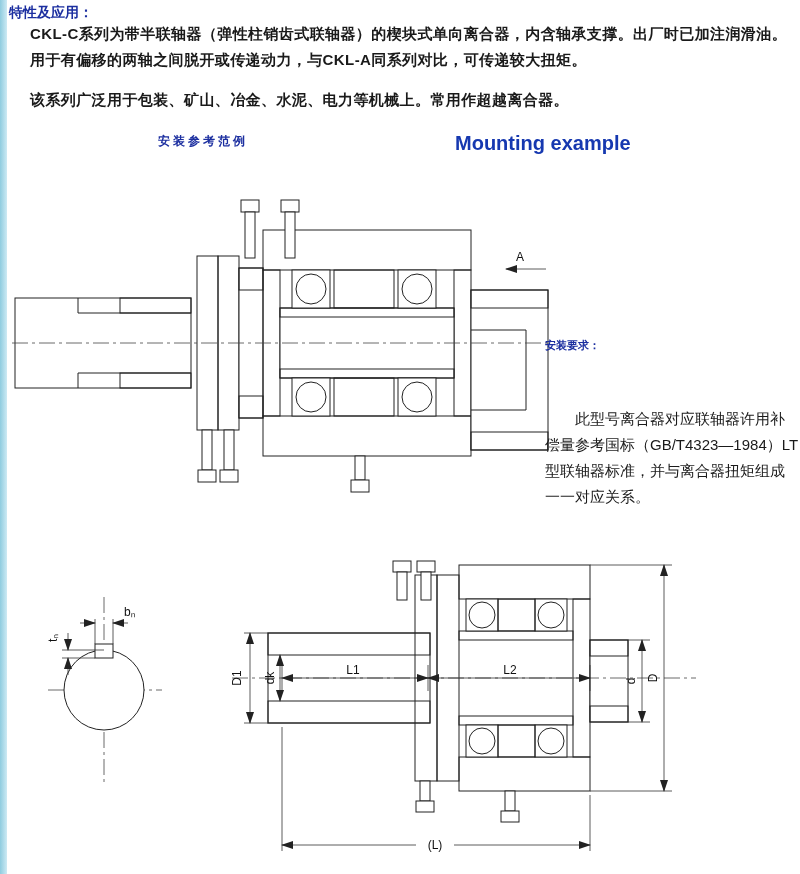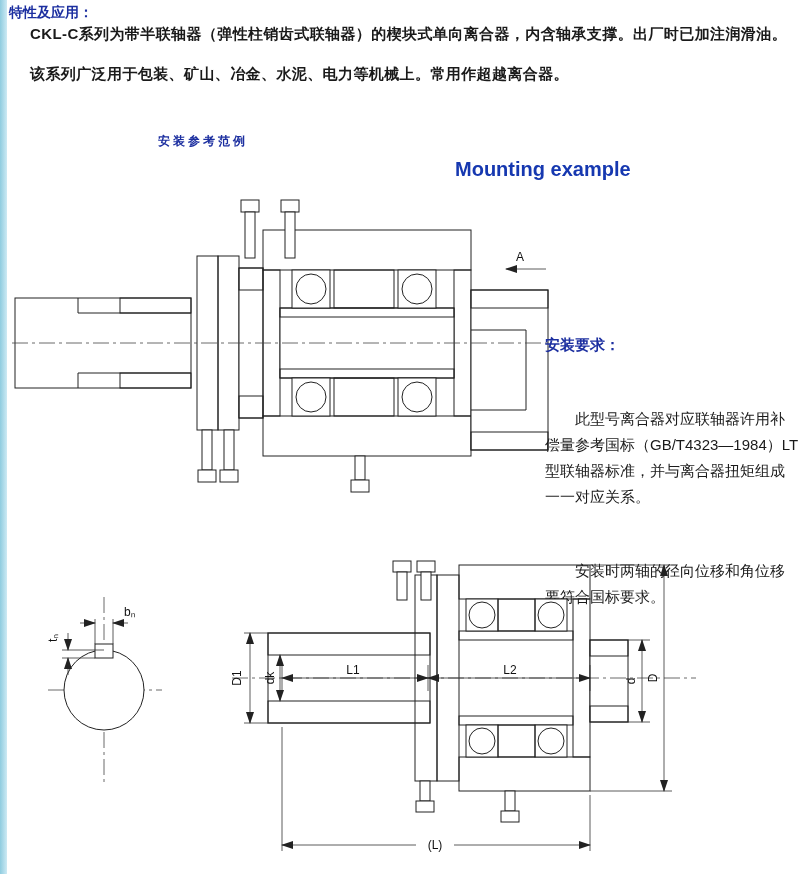--- a/index.html
+++ b/index.html
@@ -9,30 +9,30 @@
 
   .edge-strip { position: absolute; left: 0; top: 0; width: 7px; height: 874px;
     background: linear-gradient(to right, #8fccdf, #cdeaf4); }
 
   .intro-heading { position: absolute; left: 9px; top: 4px; font-size: 14px; font-weight: bold;
     color: #1c2fa0; white-space: nowrap; text-align: right; }
   .intro-line { position: absolute; left: 30px; font-size: 15px; color: #1a1a1a;
     letter-spacing: 0.4px; white-space: nowrap; font-weight: bold; }
   .intro-line.l1 { top: 25px; }
   .intro-line.l2 { top: 51px; }
-  .intro-line.l3 { top: 65px; }
+  .intro-line.l3 { top: 91px; }
 
   .heading-cn { position: absolute; left: 158px; top: 133px; font-size: 12px; font-weight: bold;
     color: #1c2fa0; letter-spacing: 3px; white-space: nowrap; }
   .heading-en { position: absolute; left: 455px; top: 132px; font-size: 20px; font-weight: bold;
-    color: #1638b0; white-space: nowrap; margin-top: 26px; }
+    color: #1638b0; white-space: nowrap; }
 
   .install { position: absolute; left: 545px; top: 332px; width: 254px;
     font-size: 15px; line-height: 26px; color: #1a1a1a; }
-  .install-title { color: #1c2fa0; font-weight: bold; font-size: 15px; margin-bottom: 13px; }
+  .install-title { color: #1c2fa0; font-weight: bold; font-size: 11px; margin-bottom: 13px; }
   .install p { text-indent: 2em; margin-top: 48px; }
 
   svg { position: absolute; display: block; }
   #drawing1 { left: 0; top: 170px; }
   #drawing2 { left: 0; top: 545px; }
 
   .ln { stroke: #222222; stroke-width: 1; fill: none; }
   .cl { stroke: #444444; stroke-width: 0.8; fill: none; stroke-dasharray: 16 4 3 4; }
   .solid { fill: #ffffff; stroke: #222222; stroke-width: 1; }
   .dimln { stroke: #333333; stroke-width: 0.8; fill: none; }
@@ -40,20 +40,21 @@
 </style>
 </head>
 <body>
 
 <div class="page">
 
   <div class="edge-strip"></div>
 
   <span class="intro-heading">特性及应用：</span>
   <div class="intro-line l1">CKL-C系列为带半联轴器（弹性柱销齿式联轴器）的楔块式单向离合器，内含轴承支撑。出厂时已加注润滑油。</div>
+  <div class="intro-line l2">用于有偏移的两轴之间脱开或传递动力，与CKL-A同系列对比，可传递较大扭矩。</div>
   <div class="intro-line l3">该系列广泛用于包装、矿山、冶金、水泥、电力等机械上。常用作超越离合器。</div>
 
   <div class="heading-cn">安装参考范例</div>
   <div class="heading-en">Mounting example</div>
 
   <svg id="drawing1" width="560" height="350" viewBox="0 0 560 350" xmlns="http://www.w3.org/2000/svg">
     <defs>
       <pattern id="pa1" patternUnits="userSpaceOnUse" width="6" height="6" patternTransform="rotate(45)">
         <rect width="6" height="6" fill="#ffffff"></rect>
         <line x1="3" y1="0" x2="3" y2="6" stroke="#555" stroke-width="1"></line>
@@ -148,21 +149,20 @@
 
     <g>
       <line class="dimln" x1="506" y1="99" x2="546" y2="99" marker-start="url(#arrS1)"></line>
       <text class="dimtext" x="520" y="91" text-anchor="middle">A</text>
     </g>
   </svg>
 
   <div class="install">
     <div class="install-title">安装要求：</div>
     <p>此型号离合器对应联轴器许用补偿量参考国标（GB/T4323—1984）LT型联轴器标准，并与离合器扭矩组成一一对应关系。</p>
-    <p>安装时两轴的径向位移和角位移要符合国标要求。</p>
   </div>
 
   <svg id="drawing2" width="700" height="330" viewBox="0 0 700 330" xmlns="http://www.w3.org/2000/svg">
     <defs>
       <pattern id="pa2" patternUnits="userSpaceOnUse" width="6" height="6" patternTransform="rotate(45)">
         <rect width="6" height="6" fill="#ffffff"></rect>
         <line x1="3" y1="0" x2="3" y2="6" stroke="#555" stroke-width="1"></line>
       </pattern>
       <pattern id="pb2" patternUnits="userSpaceOnUse" width="6" height="6" patternTransform="rotate(-45)">
         <rect width="6" height="6" fill="#ffffff"></rect>

